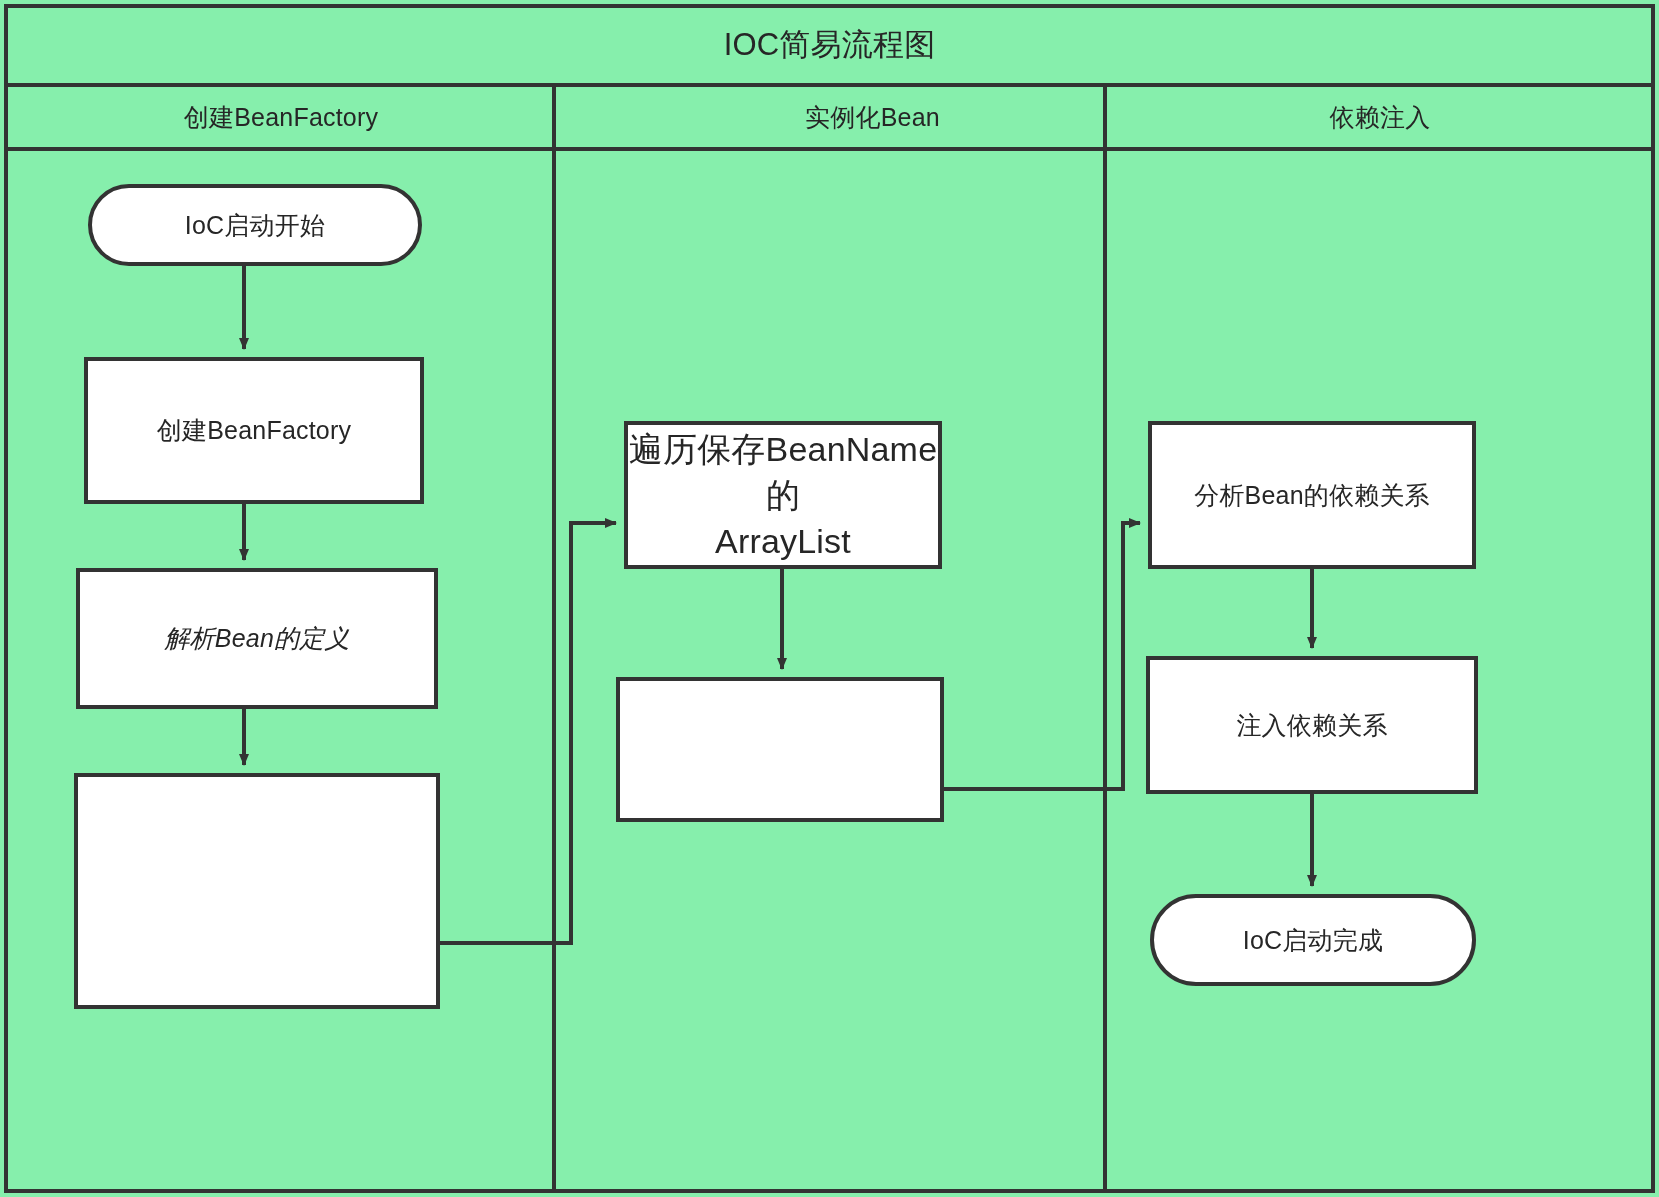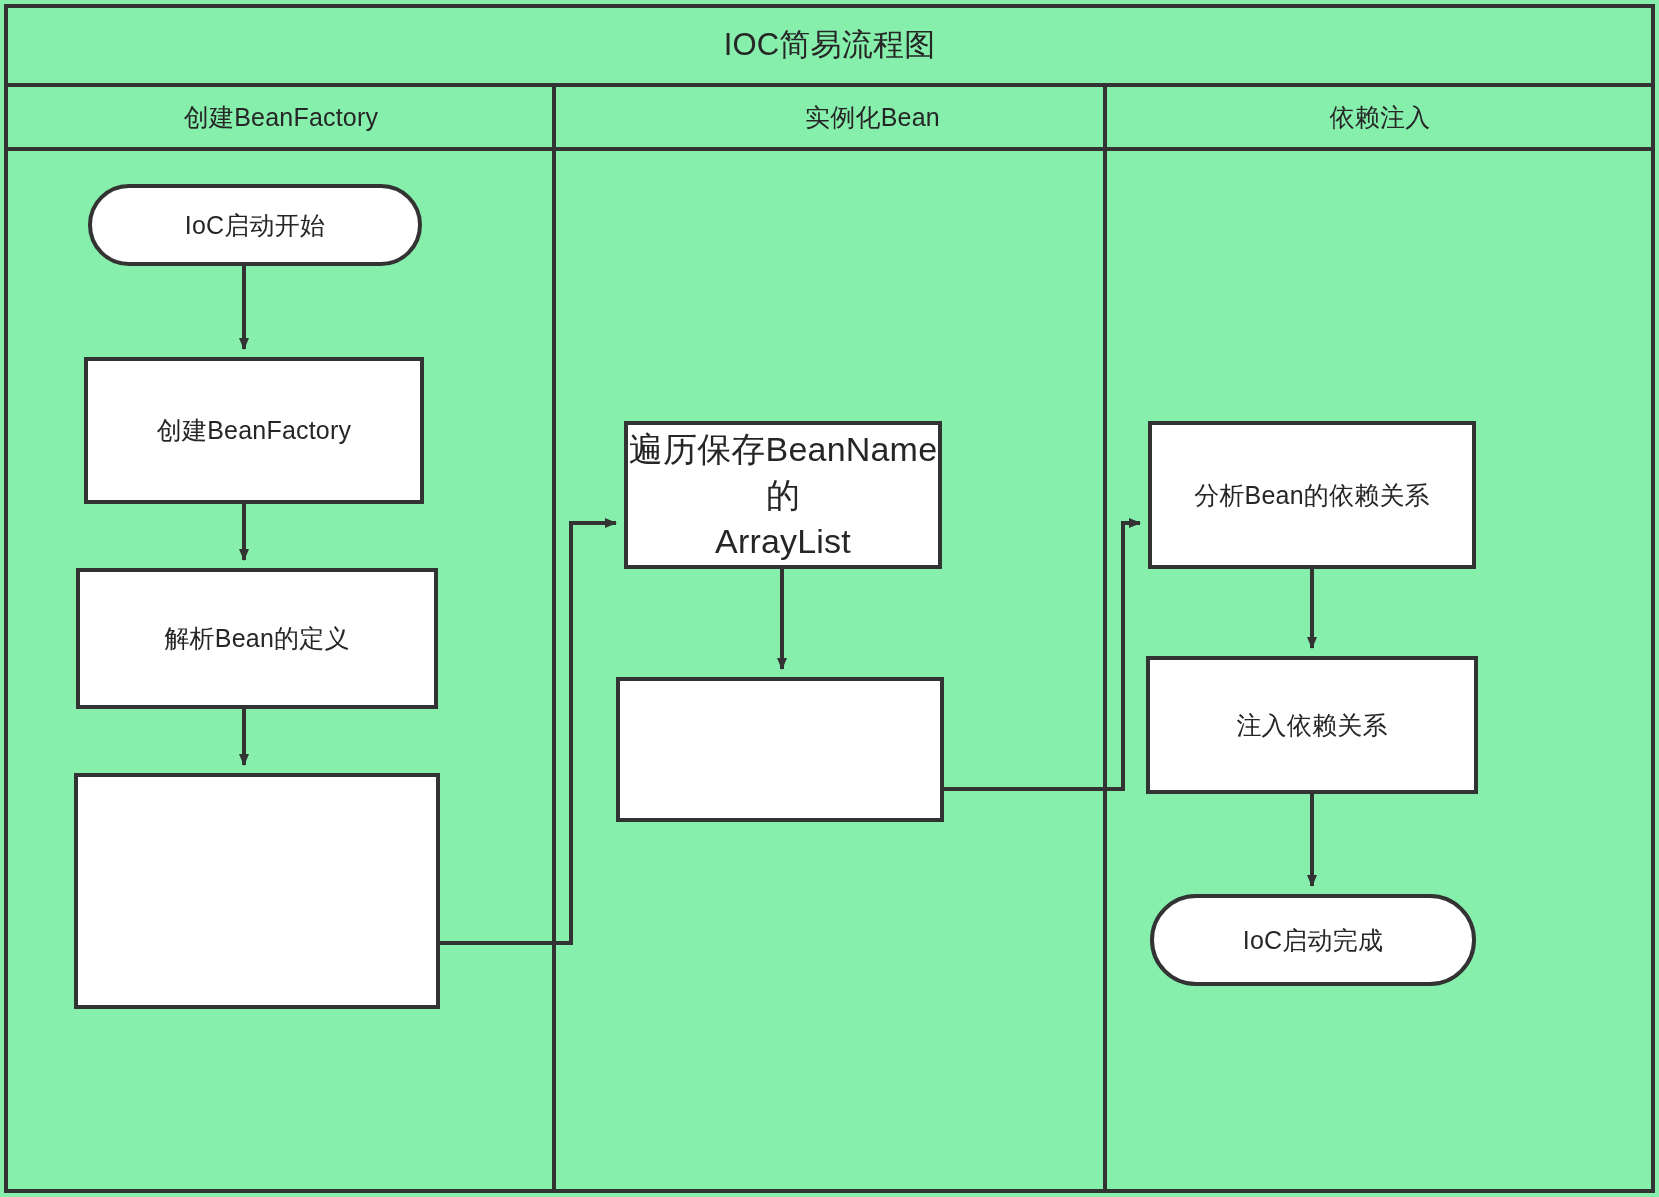--- a/index.html
+++ b/index.html
@@ -130,21 +130,21 @@
   <div class="node-text chart-title" style="left:6px; top:6px; width:1647px; height:79px;">IOC简易流程图</div>
 
   <div class="node-text lane-title" style="left:8px; top:85px; width:546px; height:64px;">创建BeanFactory</div>
   <div class="node-text lane-title" style="left:556px; top:85px; width:549px; height:64px;margin-left:42px;">实例化Bean</div>
   <div class="node-text lane-title" style="left:1107px; top:85px; width:546px; height:64px;">依赖注入</div>
 
   <div class="node-text box-label" style="left:90px; top:186px; width:330px; height:78px;">IoC启动开始</div>
 
   <div class="node-text box-label" style="left:86px; top:359px; width:336px; height:143px;">创建BeanFactory</div>
 
-  <div class="node-text box-label" style="left:78px; top:570px; width:358px; height:137px;">解析Bean的定义</div>
+  <div class="node-text box-label" style="left:78px; top:570px; width:358px; height:137px;font-style:italic;">解析Bean的定义</div>
 
 
   <div class="node-text box-label multi" style="left:626px; top:423px; width:314px; height:144px;">遍历保存BeanName的
 ArrayList</div>
 
 
   <div class="node-text box-label" style="left:1150px; top:423px; width:324px; height:144px;text-align:right;">分析Bean的依赖关系</div>
 
   <div class="node-text box-label" style="left:1152px; top:896px; width:322px; height:88px;">IoC启动完成</div>
 

